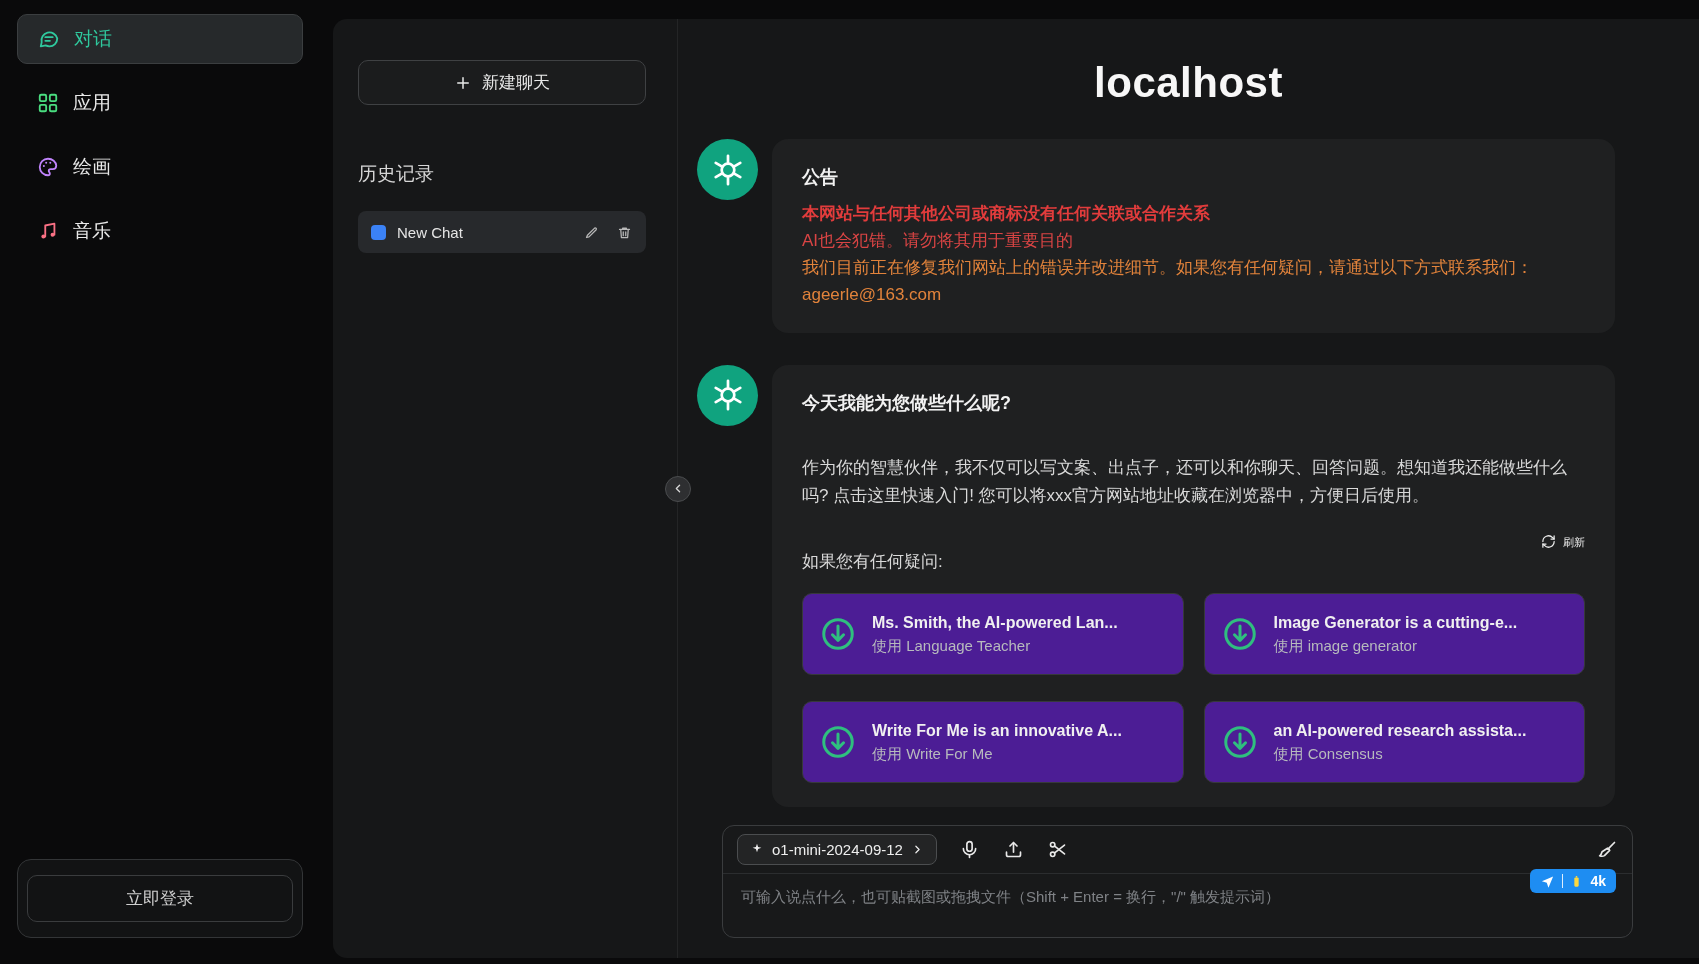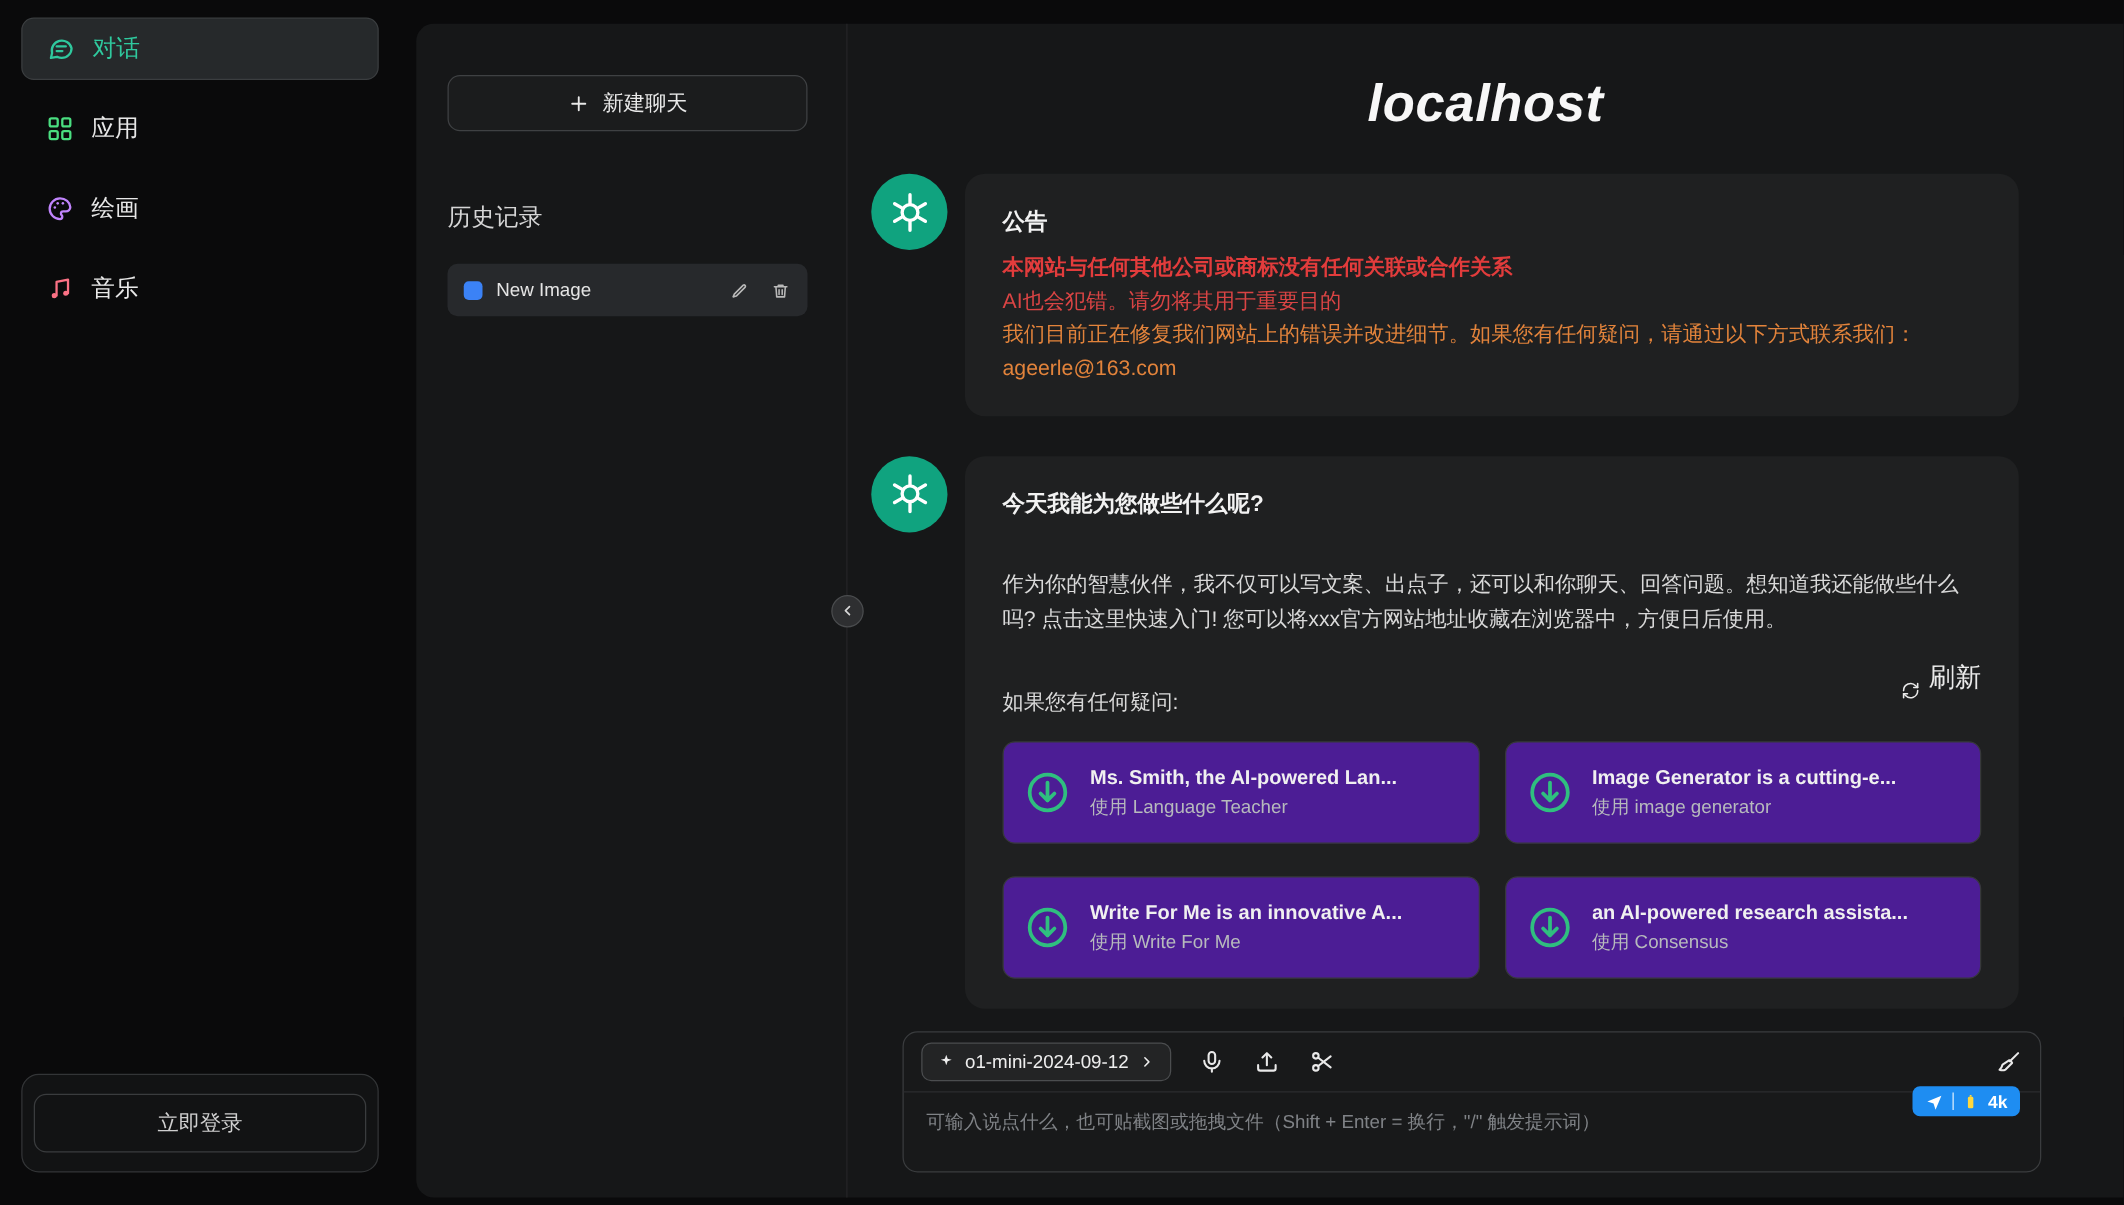--- a/index.html
+++ b/index.html
@@ -108,21 +108,20 @@
   .main-col {
     flex:1; min-width:0;
     display:flex; flex-direction:column;
     overflow:hidden;
   }
   .chat-title {
     margin-top:40px;
     text-align:center;
     font-size:42px; font-weight:800; color:#f7f7f7;
     letter-spacing:0.5px;
-    font-style:italic;
   }
   .msg-row {
     display:flex; align-items:flex-start; gap:14px;
     padding:0 84px 0 19px;
     margin-top:32px;
   }
   .avatar {
     width:61px; height:61px; flex:0 0 61px;
     border-radius:50%;
     background:#10a37f;
@@ -136,22 +135,22 @@
     padding:24px 30px;
     font-size:17px; line-height:1.6; color:#dedede;
   }
   .bubble h3 { font-size:18px; color:#f2f2f2; margin-bottom:8px; font-weight:700; }
   .ann-line1 { color:#e23c3c; font-weight:700; }
   .ann-line2 { color:#d94444; }
   .ann-line3, .ann-line4 { color:#e2833b; }
   .welcome-body { color:#d9d9d9;margin-top:37px; }
   .ask-row { display:flex; align-items:center; justify-content:space-between; margin-top:2px; }
   .refresh-btn {
-    display:flex; align-items:flex-end; gap:7px;
-    color:#eaeaea; font-size:21px; cursor:pointer;
+    display:flex; align-items:flex-start; gap:7px;
+    color:#eaeaea; font-size:11px; cursor:pointer;
   }
   .sugg-grid {
     margin-top:18px;
     display:grid;
     grid-template-columns:repeat(2, minmax(0,1fr));
     gap:26px 20px;
   }
   .sugg-card {
     background:#4c1d95;
     border:1px solid #37393b;
@@ -276,21 +275,21 @@
             <path d="M12 5v14M5 12h14"></path>
           </svg>
       </span>
       <span>新建聊天</span>
     </button>
 
     <div class="history-title">历史记录</div>
 
     <div class="chat-item">
       <span class="swatch"></span>
-      <span class="title">New Image</span>
+      <span class="title">New Chat</span>
       <span class="act">
         <svg width="15" height="15" viewBox="0 0 24 24" fill="none" stroke="currentColor" stroke-width="2" stroke-linecap="round" stroke-linejoin="round">
             <path d="M4 20l4-1L19.5 7.5a1.8 1.8 0 0 0-2.5-2.5L5.5 16.5 4 20z"></path>
           </svg>
       </span>
       <span class="act">
         <svg width="15" height="15" viewBox="0 0 24 24" fill="none" stroke="currentColor" stroke-width="2" stroke-linecap="round" stroke-linejoin="round">
             <path d="M4 7h16M9 7V5h6v2M6 7l1 13h10l1-13M10 11v6M14 11v6"></path>
           </svg>
       </span>

